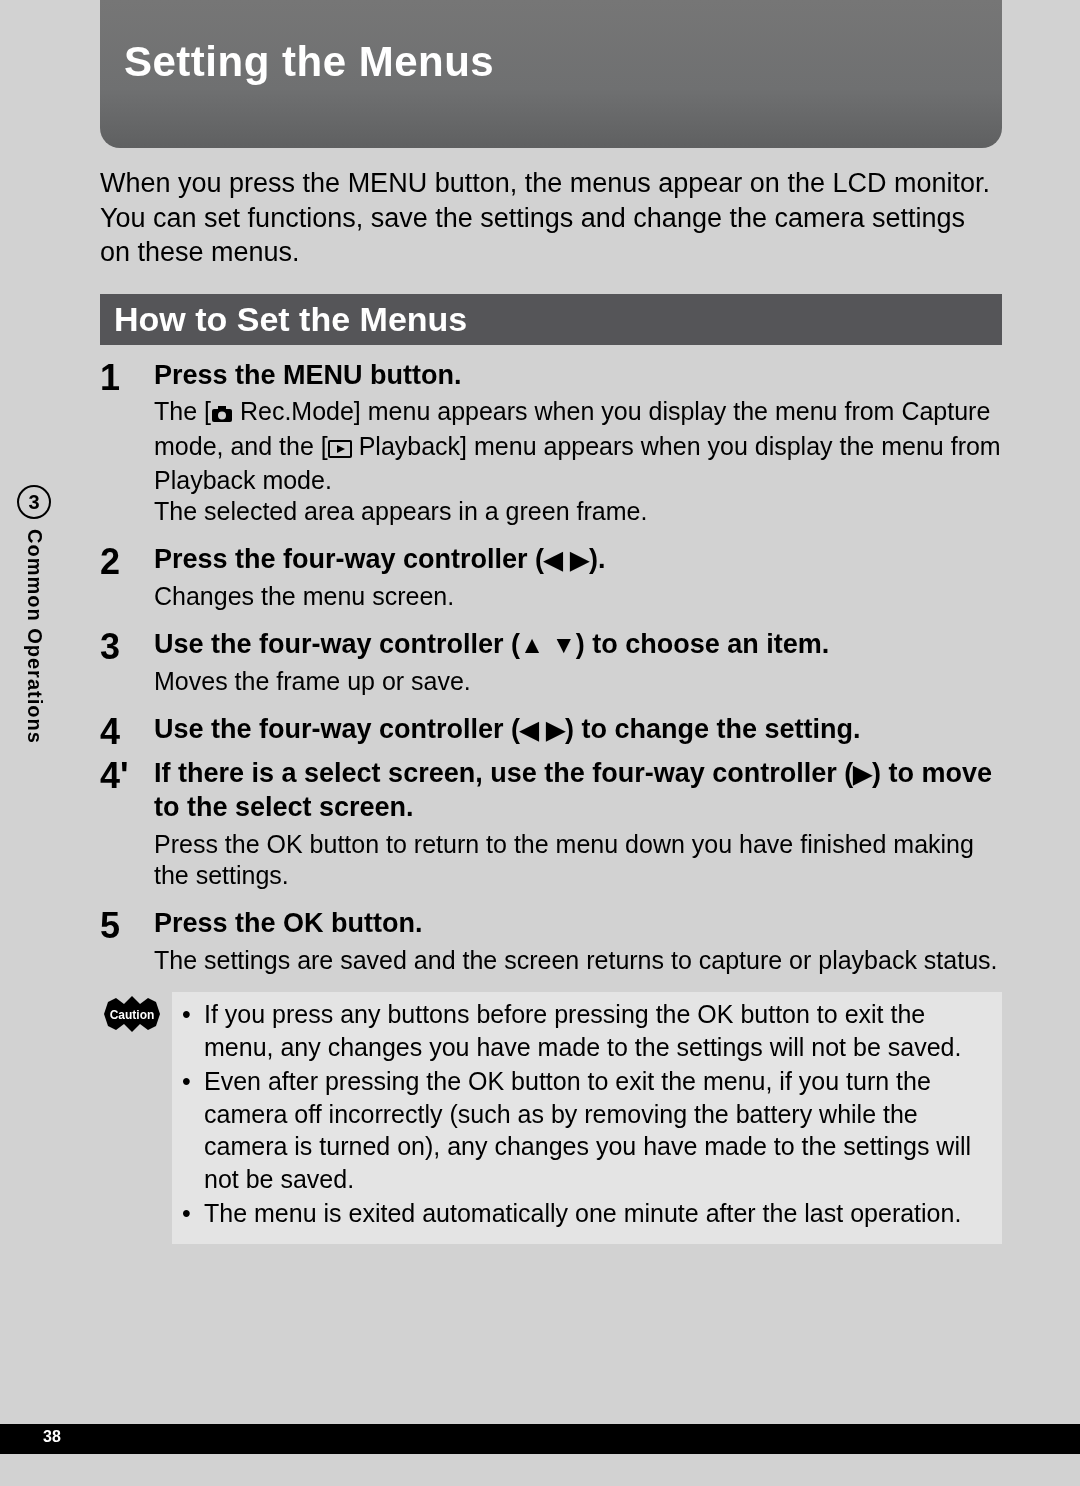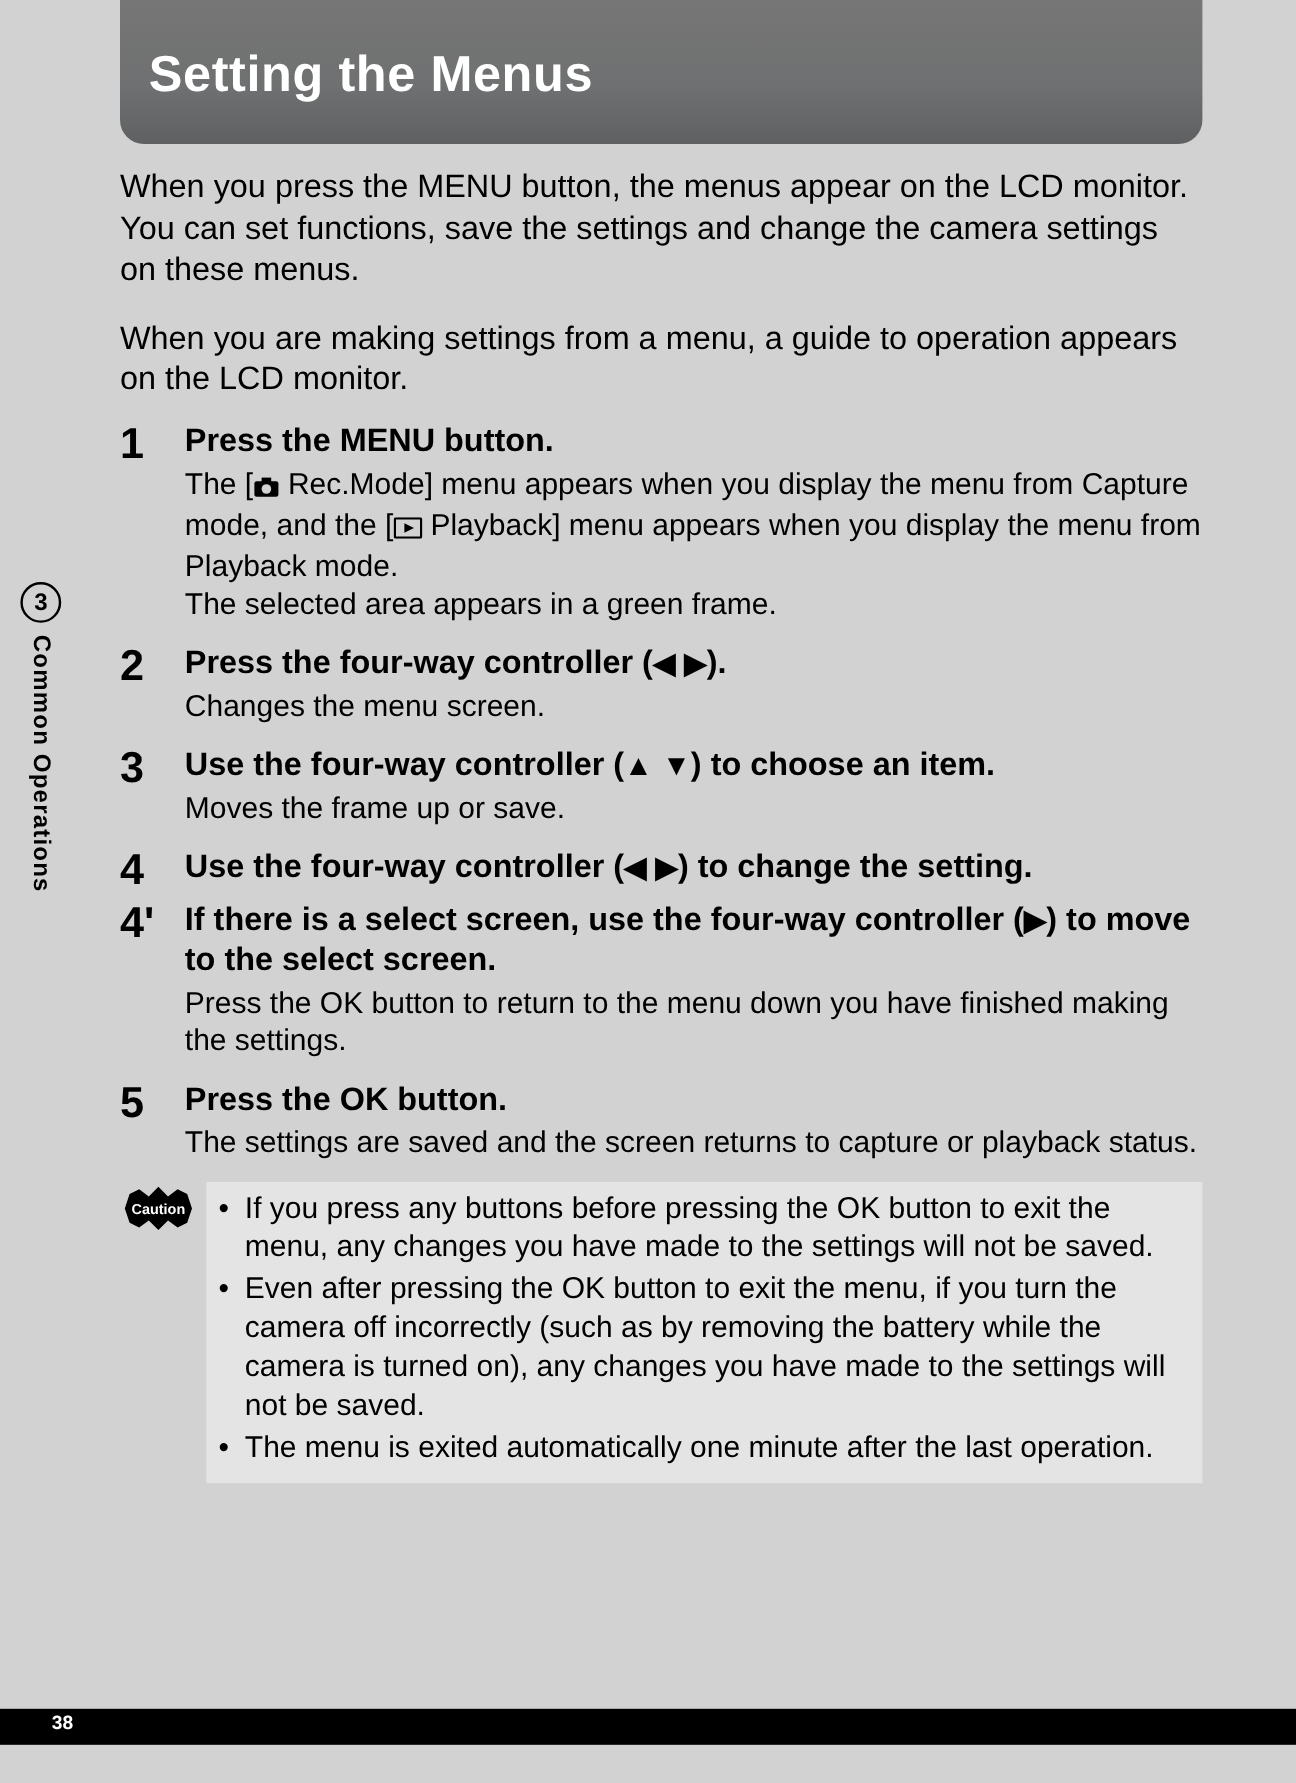--- a/index.html
+++ b/index.html
@@ -1,21 +1,21 @@
 <!DOCTYPE html>
 <html><head>
   <meta charset="utf-8">
   <style>
     * { margin: 0; padding: 0; box-sizing: border-box; }
     html, body { width: 1080px; height: 1486px; background: #d2d2d2; font-family: Arial, Helvetica, sans-serif; color: #000; }
     .page { position: relative; width: 1080px; height: 1486px; background: #d2d2d2; }
     .content { position: absolute; left: 100px; top: 0; right: 78px; }
     .heading-box {
       width: 100%;
-      height: 120px;
+      height: 148px;
       background: linear-gradient(#767676, #6f7071 60%, #5f6061);
       border-bottom-left-radius: 20px;
       border-bottom-right-radius: 20px;
       padding: 38px 8px 0 24px;
       margin-bottom: 18px;
     }
     .heading-box h1 { color: #fff; font-size: 42px; font-weight: bold; letter-spacing: 0.5px; }
     .intro-text { font-size: 27px; line-height: 1.28; margin-bottom: 24px; }
     .sub-heading {
       background: #555558; color: #fff; font-size: 34px; font-weight: bold;
@@ -75,22 +75,22 @@
   </div>
 
   <div class="content">
 
     <div class="heading-box">
       <h1>Setting the Menus</h1>
     </div>
 
     <p class="intro-text">When you press the MENU button, the menus appear on the LCD monitor. You can set functions, save the settings and change the camera settings on these menus.</p>
 
+    <div class="sub-heading">How to Set the Menus</div>
 
-    <p class="sub-intro">When you are making settings from a menu, a guide to operation appears on the LCD monitor.</p>
 
     <div class="step">
       <div class="step-num">1</div>
       <div class="step-body">
         <div class="step-title">Press the MENU button.</div>
         <div class="step-desc">
           <span>The [</span><span class="cam-icon"><svg width="22" height="18" viewBox="0 0 22 18">
                 <rect x="1" y="4" width="20" height="13" rx="2" fill="#000"></rect>
                 <rect x="7" y="1" width="8" height="5" fill="#000"></rect>
                 <circle cx="11" cy="10.5" r="4" fill="#d2d2d2"></circle>

